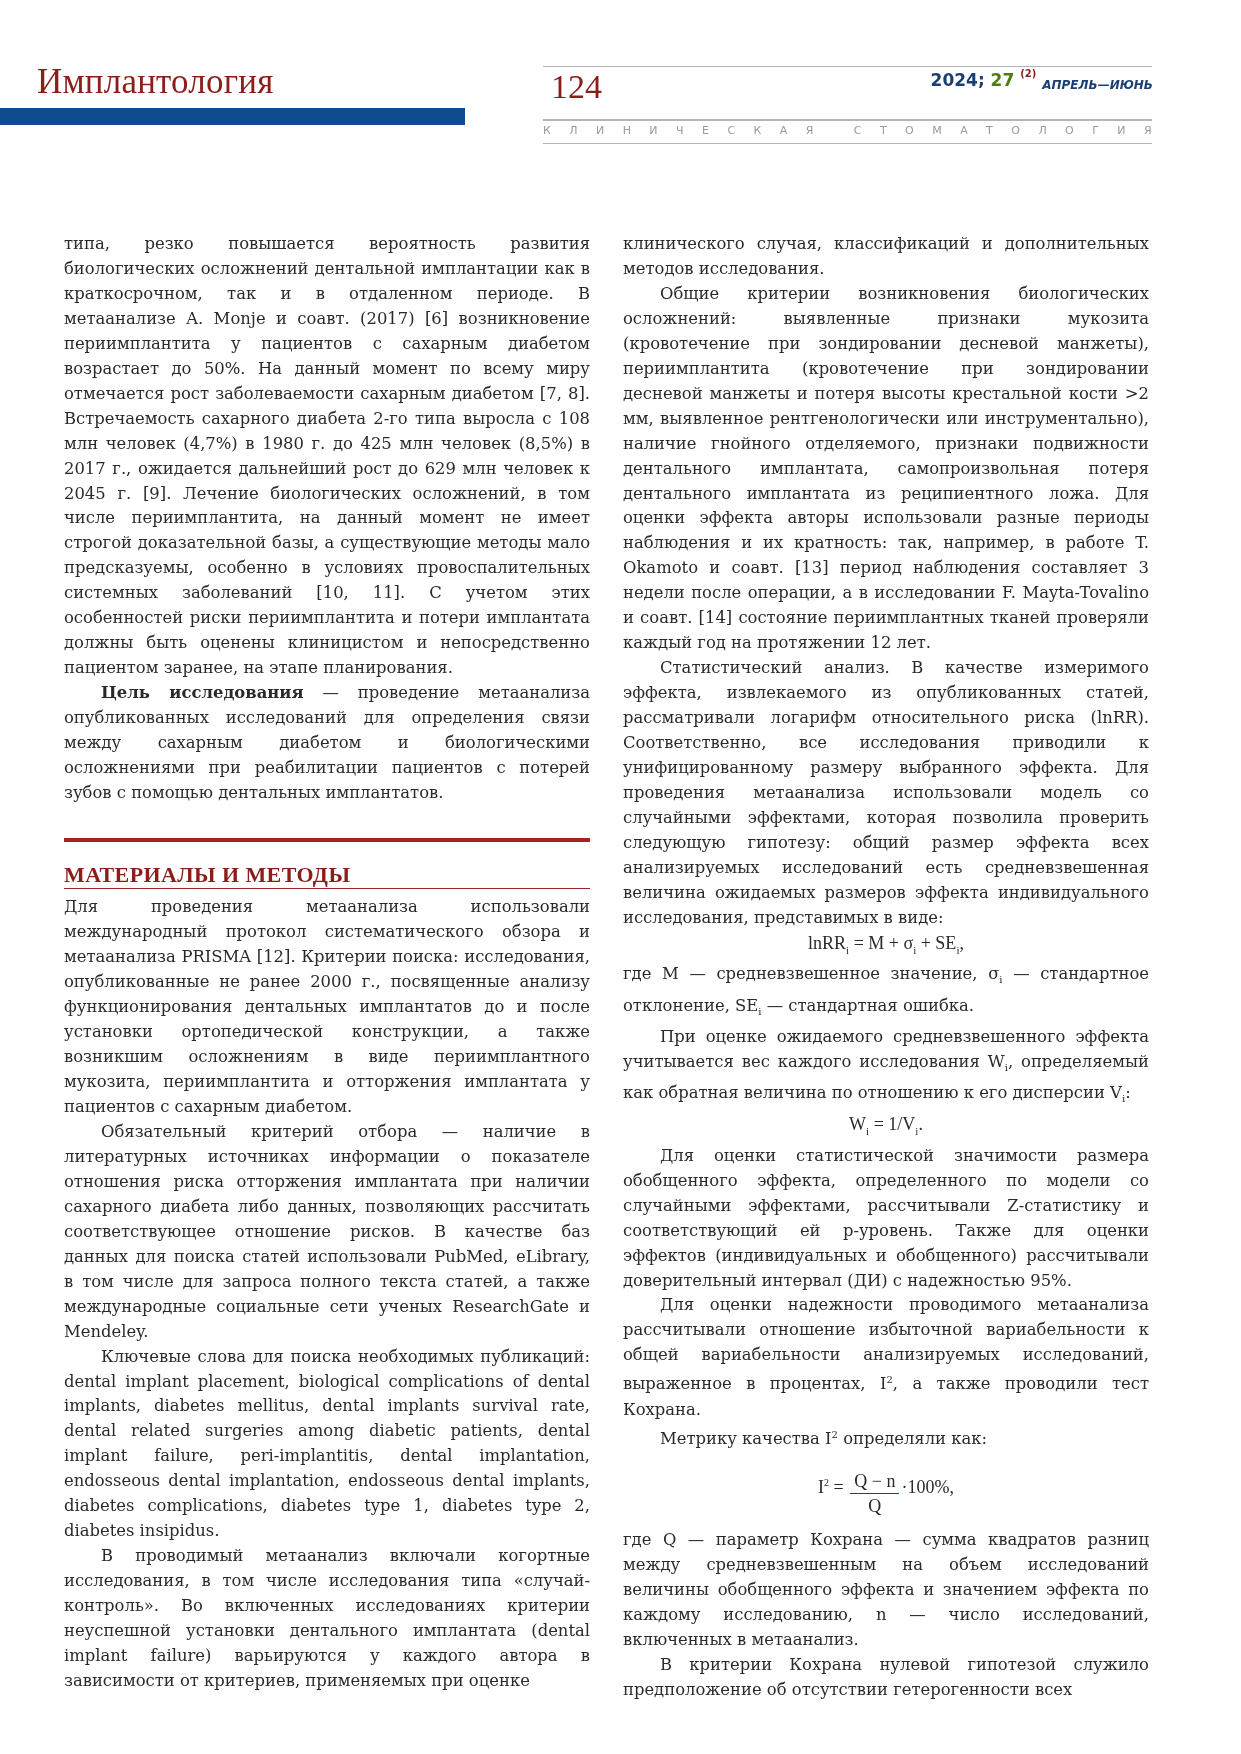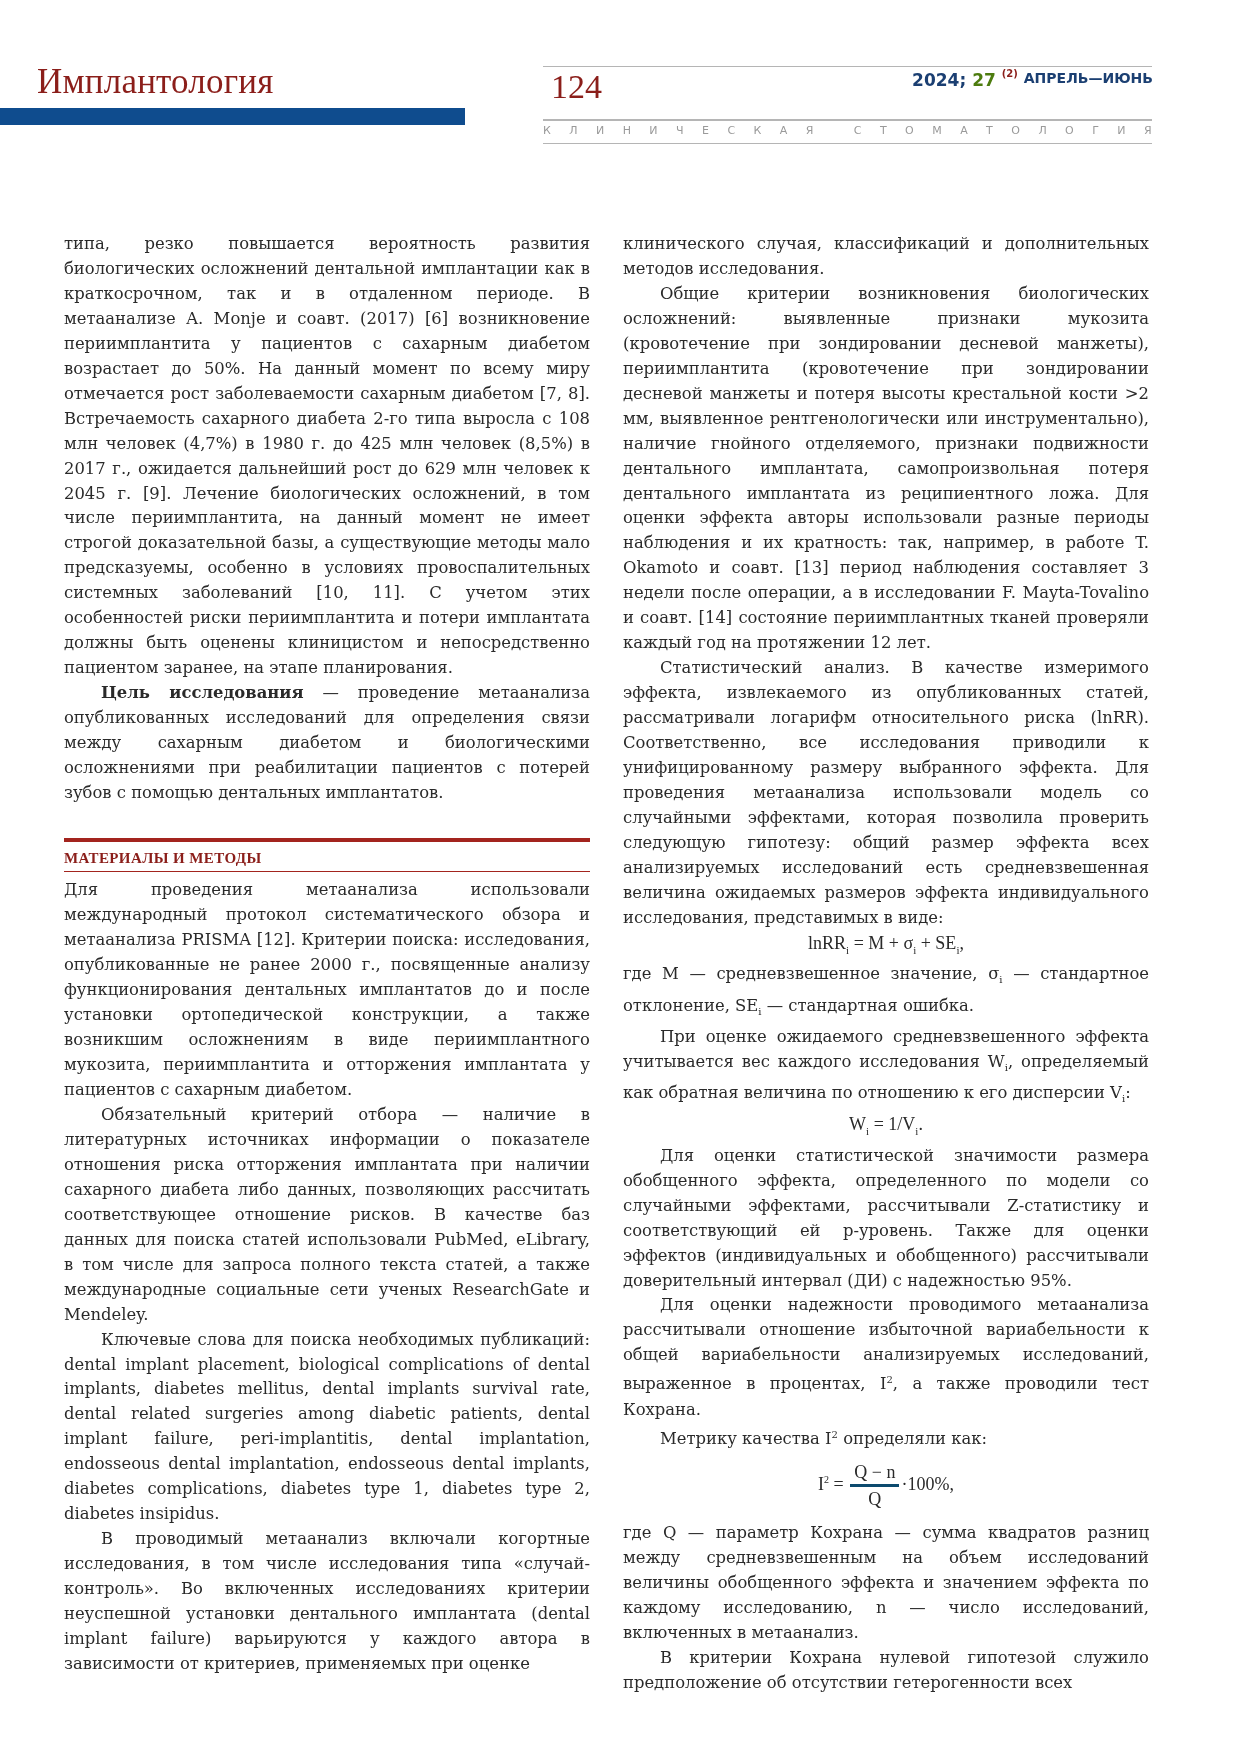--- a/index.html
+++ b/index.html
@@ -9,47 +9,47 @@
   .hdr-title { position:absolute; left:37px; top:62px; font-family:"Liberation Serif", serif;
                font-size:35px; color:#8b1e1a; letter-spacing:0.2px; }
   .hdr-bar { position:absolute; left:0; top:108px; width:465px; height:17px; background:#0f4c8e; }
   .hdr-line-top { position:absolute; left:543px; top:66px; width:609px; height:1px; background:#b5b5b5; }
   .hdr-pagenum { position:absolute; left:543px; top:68px; font-family:"Liberation Serif", serif;
                  font-size:34px; color:#8b1e1a;margin-left:8px; }
   .hdr-issue { position:absolute; right:88px; top:70px; font-family:"DejaVu Sans", sans-serif;
                font-weight:bold; font-size:17px; color:#1b3f72; white-space:nowrap; }
   .hdr-issue .vol { color:#4d7c0f; }
   .hdr-issue .num { color:#8b1e1a; font-size:10px; vertical-align:top; position:relative; top:-2px; }
-  .hdr-issue .months { font-size:14px; color:#1b3f72; vertical-align:top; position:relative; top:0px; }
+  .hdr-issue .months { font-size:12px; font-style:italic; color:#1b3f72; vertical-align:top; position:relative; top:8px; }
   .hdr-line-mid { position:absolute; left:543px; top:119px; width:609px; height:2px; background:#b5b5b5; }
   .hdr-journal { position:absolute; left:543px; top:124px; width:609px; display:flex; justify-content:space-between;
                  font-family:"DejaVu Sans", sans-serif; font-size:11px; color:#9a9a9a; }
   .hdr-journal span { display:inline-block; }
   .hdr-line-bot { position:absolute; left:543px; top:143px; width:609px; height:1px; background:#b5b5b5; }
 
   .col { position:absolute; top:232px; width:526px; font-size:16.4px; line-height:24.95px;
          text-align:justify; font-family:"DejaVu Serif", serif; color:#2a2a2a; }
   .col-left { left:64px; }
   .col-right { left:623px; }
   .col p { margin:0; text-indent:37px; }
   .col p.noindent { text-indent:0; }
   .col p.last { text-align-last:left; }
   .bold { font-weight:bold; }
   .it { }
 
   .section { margin-top:32px; margin-bottom:6px; }
   .section .rule-top { height:4px; background:#a3241e; }
-  .section .sec-title { font-family:"Liberation Serif", serif; font-weight:bold; font-size:15px;
-                        color:#8b1e1a; padding:5px 0 2px 0; letter-spacing:0.4px; text-indent:0; line-height:22px; }
+  .section .sec-title { font-family:"Liberation Serif", serif; font-weight:bold; font-size:22px;
+                        color:#8b1e1a; padding:22px 0 2px 0; letter-spacing:0.4px; text-indent:0; line-height:22px; }
   .section .rule-bot { height:1.5px; background:#a3241e; }
 
   .formula { text-align:center; text-indent:0; font-family:"Liberation Serif", serif; font-size:18px; line-height:25px; }
   .formula sub { font-size:11px; }
   .fraction { display:inline-flex; flex-direction:column; vertical-align:middle; text-align:center; margin:0 2px; }
-  .fraction .num-part { border-bottom:3px solid #0c4a6e; padding:0 4px; line-height:24px; }
+  .fraction .num-part { border-bottom:1px solid #0c4a6e; padding:0 4px; line-height:24px;margin-top:9px; }
   .fraction .den-part { line-height:24px; }
   .formula-block { margin:8px 0 10px 0; }
   sup.s { font-size:10px; }
 </style>
 </head>
 <body>
 
 <div class="hdr-title">Имплантология</div>
 <div class="hdr-bar"></div>
 <div class="hdr-line-top"></div>

